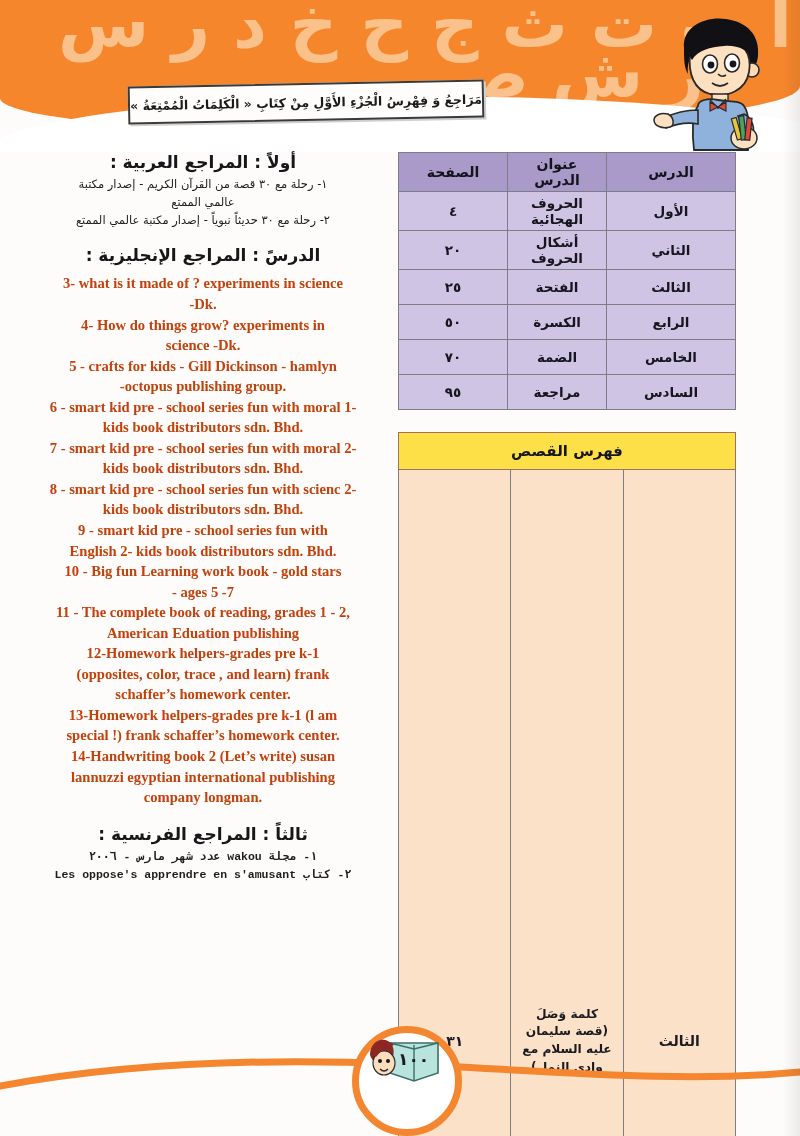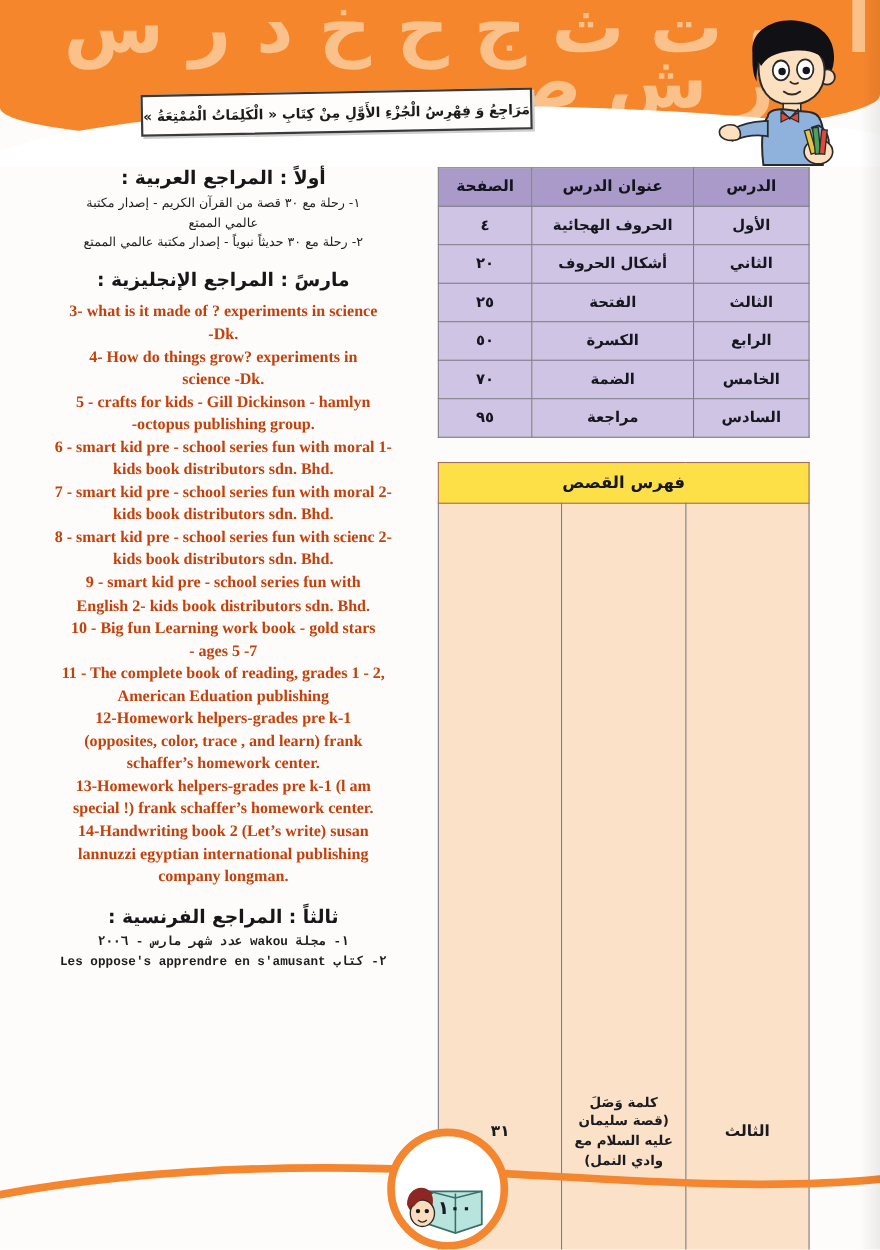--- a/index.html
+++ b/index.html
@@ -126,21 +126,21 @@
     width:338px;
     direction:rtl;
     table-layout:fixed;
   }
   table.idx td,table.idx th{
     border:1px solid #7d7d87;
     text-align:center;
     vertical-align:middle;
     font-family:"DejaVu Sans", sans-serif;
     font-weight:bold;
-    padding:3px 6px;
+    padding:3px 18px;
   }
 
   
   .t-lessons{margin-top:2px;}
   .t-lessons th{background:#a99ac9;color:#14141c;font-size:14px;height:28px;border-color:#6f6f7d;}
   .t-lessons td{background:#cfc4e4;color:#16161e;font-size:13.5px;height:28px;border-color:#6f6f7d;}
   .t-lessons .c-lesson{width:92px;}
   .t-lessons .c-page{width:72px;}
 
   
@@ -153,21 +153,21 @@
   .t-stories td.page{font-size:14px;width:62px;}
   .t-stories td.title{text-align:center;padding:5px 7px;}
 
   
   .footer{position:absolute;left:0;top:1024px;width:800px;height:112px;}
   .foot-badge{
     position:absolute;left:352px;top:1026px;
     width:96px;height:96px;border-radius:50%;
     border:7px solid #f3862f;background:#ffffff;
     z-index:3;
-    display:flex;align-items:flex-end;justify-content:center;
+    display:flex;align-items:flex-start;justify-content:center;
   }
   .badge-inner{position:relative;width:78px;height:56px;}
   .pagenum{
     position:absolute;left:30px;top:16px;
     font-family:"DejaVu Sans", sans-serif;
     font-size:17px;font-weight:bold;color:#1a1a22;
     letter-spacing:1px;
     z-index:4;
   }
 
@@ -239,21 +239,21 @@
     <div class="col-left">
 
       <div class="sec-head">أولاً : المراجع العربية :</div>
 
       <div>
         <div class="ar-item">١- رحلة مع ٣٠ قصة من القرآن الكريم - إصدار مكتبة</div>
         <div class="ar-item">عالمي الممتع</div>
         <div class="ar-item">٢- رحلة مع ٣٠ حديثاً نبوياً - إصدار مكتبة عالمي الممتع</div>
       </div>
 
-      <div class="sec-head ar2">مارسً : المراجع الإنجليزية :</div>
+      <div class="sec-head ar2">الدرسً : المراجع الإنجليزية :</div>
 
       <div class="en-list">
         <p>3- what is it made of ? experiments in science</p>
         <p>-Dk.</p>
         <p>4- How do things grow?  experiments in</p>
         <p>science -Dk.</p>
         <p>5 - crafts for kids - Gill Dickinson - hamlyn</p>
         <p>-octopus publishing group.</p>
         <p>6 - smart kid  pre - school series fun with moral 1-</p>
         <p>kids book  distributors  sdn. Bhd.</p>

